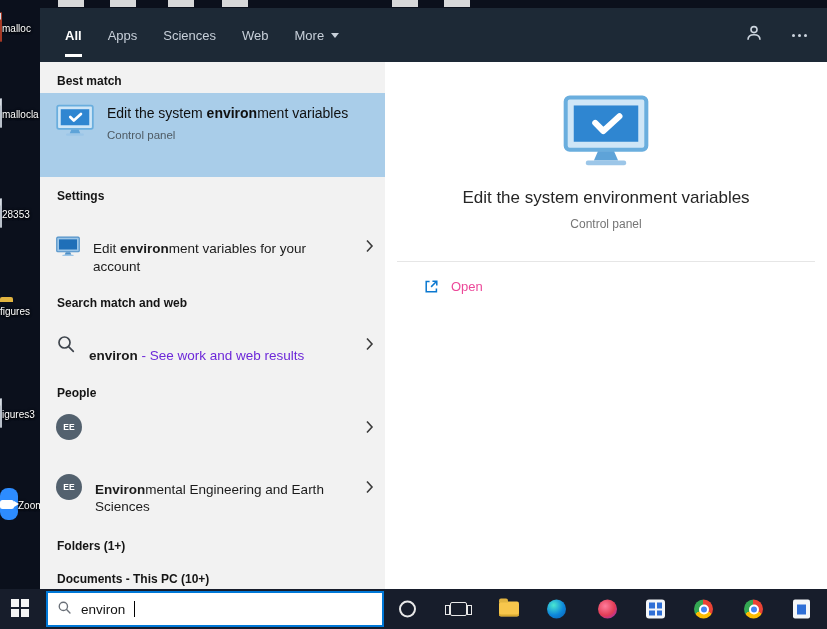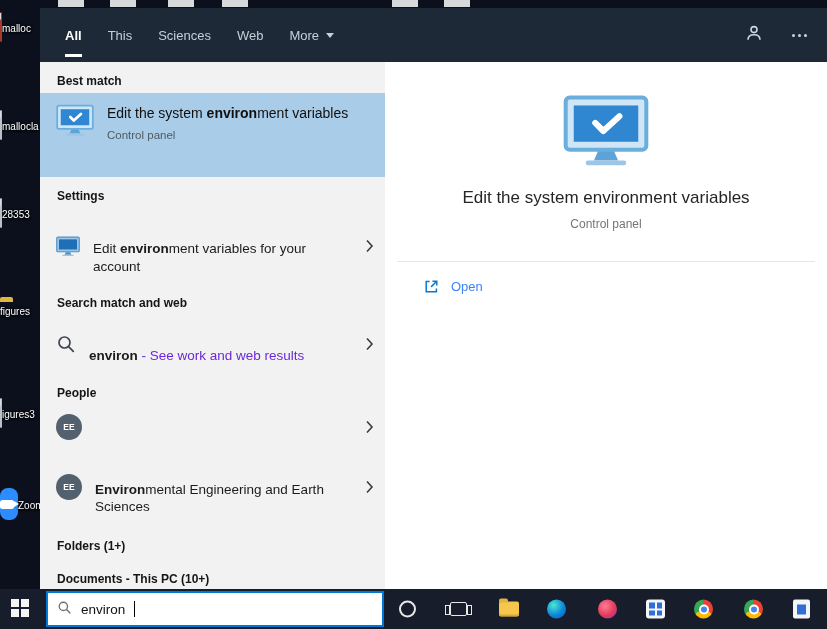--- a/index.html
+++ b/index.html
@@ -51,21 +51,21 @@
   .ico-20 { width:20px; height:20px; flex:none; }
 
   
   .right-panel { position:absolute; left:345px; top:54px; right:0; bottom:0; background:#fff; display:flex; flex-direction:column; align-items:center; }
   .pv-icon { width:86px; height:74px; margin-top:32px; }
   .pv-title { margin-top:20px; font-size:17px; color:#262626; }
   .pv-sub { margin-top:9px; font-size:12px; color:#757575; }
   .pv-divider { margin-top:30px; align-self:stretch; height:1px; background:#e6e6e6; margin-left:12px; margin-right:12px; }
   .open-row { align-self:stretch; display:flex; align-items:center; gap:11px; padding:16px 0 12px 38px; }
   .open-row .ico { width:17px; height:17px; }
-  .open-row .lbl { font-size:13px; color:#3b82f6; }
+  .open-row .lbl { font-size:13px; color:#ec4899; }
 
   
   .taskbar { position:absolute; left:0; right:0; bottom:0; height:40px; background:#171d2b; }
   .start-btn { position:absolute; left:11px; top:10px; display:grid; grid-template-columns:8px 8px; grid-template-rows:8px 8px; gap:2px; }
   .start-btn span { background:#f4f4f4; }
   .tb-search { position:absolute; left:46px; top:2px; width:338px; height:36px; background:#fff; border:2px solid #0078d7;
                display:flex; align-items:center; padding-left:9px; gap:9px; }
   .tb-search .q { font-size:13.5px; color:#111; }
   .cursor { display:inline-block; width:1px; height:16px; background:#000; vertical-align:middle; animation:blink 1s steps(1) infinite; }
   @keyframes blink { 50% { opacity:0; } }
@@ -95,21 +95,21 @@
   <div class="desk-frag" style="left:110px"></div>
   <div class="desk-frag" style="left:168px"></div>
   <div class="desk-frag" style="left:222px"></div>
   <div class="desk-frag" style="left:392px"></div>
   <div class="desk-frag" style="left:444px"></div>
 
   <div class="desk-icon" style="top:12px">
     <div class="doc red"></div>
     <span class="lbl">malloc</span>
   </div>
-  <div class="desk-icon" style="top:110px">
+  <div class="desk-icon" style="top:98px">
     <div class="doc"></div>
     <span class="lbl">mallocla</span>
   </div>
   <div class="desk-icon" style="top:198px">
     <div class="doc lines"></div>
     <span class="lbl">28353</span>
   </div>
   <div class="desk-icon" style="top:296px">
     <div class="folder-ico"></div>
     <span class="lbl">figures</span>
@@ -125,21 +125,21 @@
     <span class="lbl">Zoom</span>
   </div>
 
   <div class="search-window">
 
     <div class="win-header">
       <div class="tab active">
           <span>All</span>
         </div>
       <div class="tab">
-          <span>This</span>
+          <span>Apps</span>
         </div>
       <div class="tab">
           <span>Sciences</span>
         </div>
       <div class="tab">
           <span>Web</span>
         </div>
       <div class="tab">
           <span>More</span>
         <span class="caret-down"></span>

